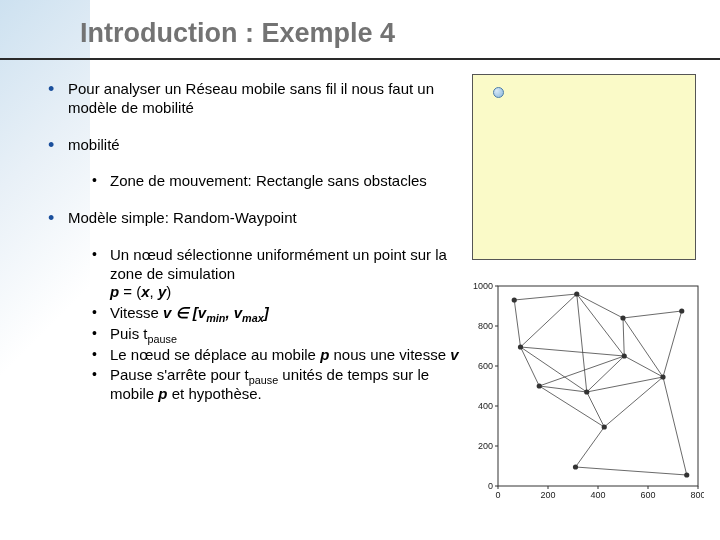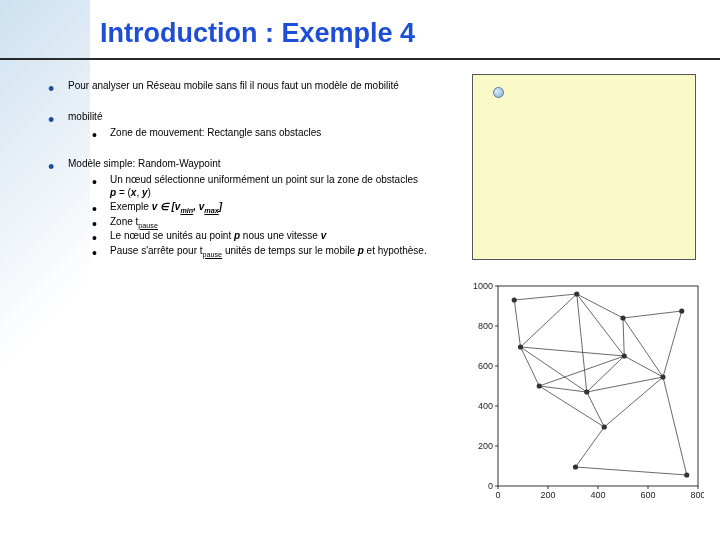--- a/index.html
+++ b/index.html
@@ -11,63 +11,63 @@
   }
   .corner-grad {
     position: absolute;
     left: 0; top: 0;
     width: 90px; height: 540px;
     background: linear-gradient(135deg, #cde1f0 0%, #e8f0f7 30%, #ffffff 60%);
     z-index: 0;
   }
   .title {
     position: absolute;
-    left: 100px; top: 18px;
+    left: 80px; top: 18px;
     font-size: 27px;
     font-weight: bold;
-    color: #1d4ed8;
+    color: #737373;
     z-index: 2;
   }
   .title-underline {
     position: absolute;
     left: 0; top: 58px;
     width: 720px; height: 2px;
     background: #2a2a2a;
     z-index: 2;
   }
   .content {
     position: absolute;
     left: 40px; top: 80px;
     width: 420px;
-    font-size: 10px;
+    font-size: 15px;
     color: #000;
     z-index: 2;
     line-height: 1.25;
   }
   ul.top { list-style: none; padding: 0; }
   ul.top > li { margin-bottom: 18px; position: relative; padding-left: 28px; }
   ul.top > li::before {
     content: "•";
     position: absolute;
     left: 8px; top: 0;
     color: #1a4f9c;
     font-size: 18px;
     line-height: 1;
   }
-  ul.sub { list-style: none; padding-left: 24px; margin-top: 4px; }
+  ul.sub { list-style: none; padding-left: 24px; margin-top: 18px; }
   ul.sub > li { position: relative; padding-left: 18px; margin-bottom: 2px; }
   ul.sub > li::before {
     content: "•";
     position: absolute;
     left: 0; top: 0;
     color: #000;
     font-size: 14px;
   }
   .bi { font-weight: bold; font-style: italic; }
-  sub { font-size: 0.72em; vertical-align: sub; line-height: 0; text-decoration: underline; }
+  sub { font-size: 0.72em; vertical-align: sub; line-height: 0; }
   .elem { font-family: "Segoe UI Symbol", Arial; }
   .yellow-box {
     position: absolute;
     left: 472px; top: 74px;
     width: 224px; height: 186px;
     background: #fafac8;
     border: 1px solid #555;
     z-index: 2;
   }
   .node-dot {
@@ -102,31 +102,31 @@
     <li>
       <span>mobilité</span>
       <ul class="sub">
         <li>Zone de mouvement: Rectangle sans obstacles</li>
       </ul>
     </li>
     <li>
       <span>Modèle simple: Random-Waypoint</span>
       <ul class="sub">
         <li>
-          <span>Un nœud sélectionne uniformément un point sur la zone de obstacles</span><br>
+          <span>Un nœud sélectionne uniformément un point sur la zone de simulation</span><br>
           <span class="bi">p</span><span> = (</span><span class="bi">x</span><span>, </span><span class="bi">y</span><span>)</span>
         </li>
         <li>
-          <span>Exemple </span><span class="bi">v</span><span class="bi elem"> ∈ [</span><span class="bi">v</span><sub class="bi">min</sub><span class="bi">, </span><span class="bi">v</span><sub class="bi">max</sub><span class="bi">]</span>
-        </li>
-        <li>
-          <span>Zone t</span><sub>pause</sub>
-        </li>
-        <li>
-          <span>Le nœud se unités au point </span><span class="bi">p</span><span> nous une vitesse </span><span class="bi">v</span>
+          <span>Vitesse </span><span class="bi">v</span><span class="bi elem"> ∈ [</span><span class="bi">v</span><sub class="bi">min</sub><span class="bi">, </span><span class="bi">v</span><sub class="bi">max</sub><span class="bi">]</span>
+        </li>
+        <li>
+          <span>Puis t</span><sub>pause</sub>
+        </li>
+        <li>
+          <span>Le nœud se déplace au mobile </span><span class="bi">p</span><span> nous une vitesse </span><span class="bi">v</span>
         </li>
         <li>
           <span>Pause s'arrête pour t</span><sub>pause</sub><span> unités de temps sur le mobile </span><span class="bi">p</span><span> et hypothèse.</span>
         </li>
       </ul>
     </li>
   </ul>
 </div>
 
 <div class="yellow-box">

